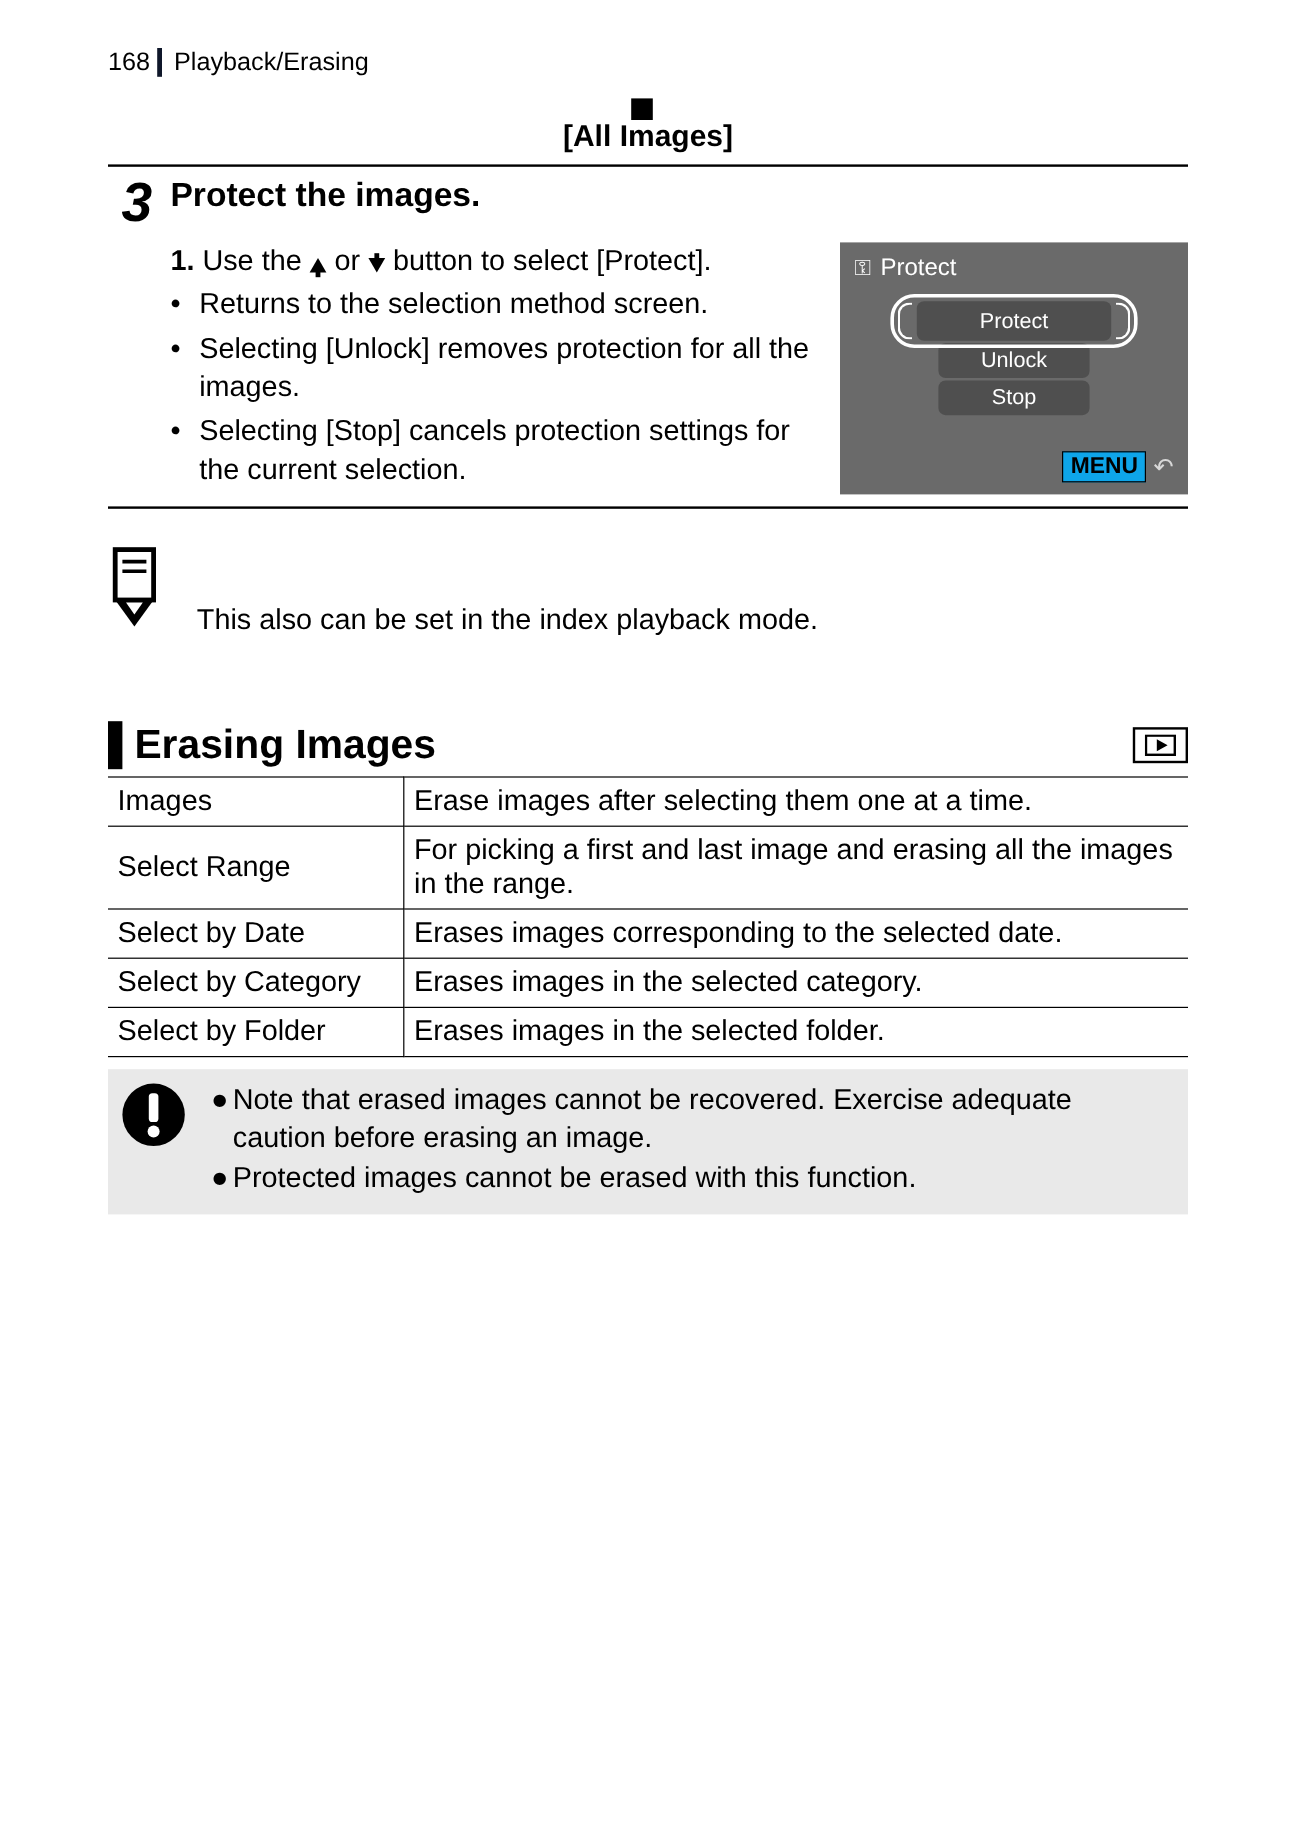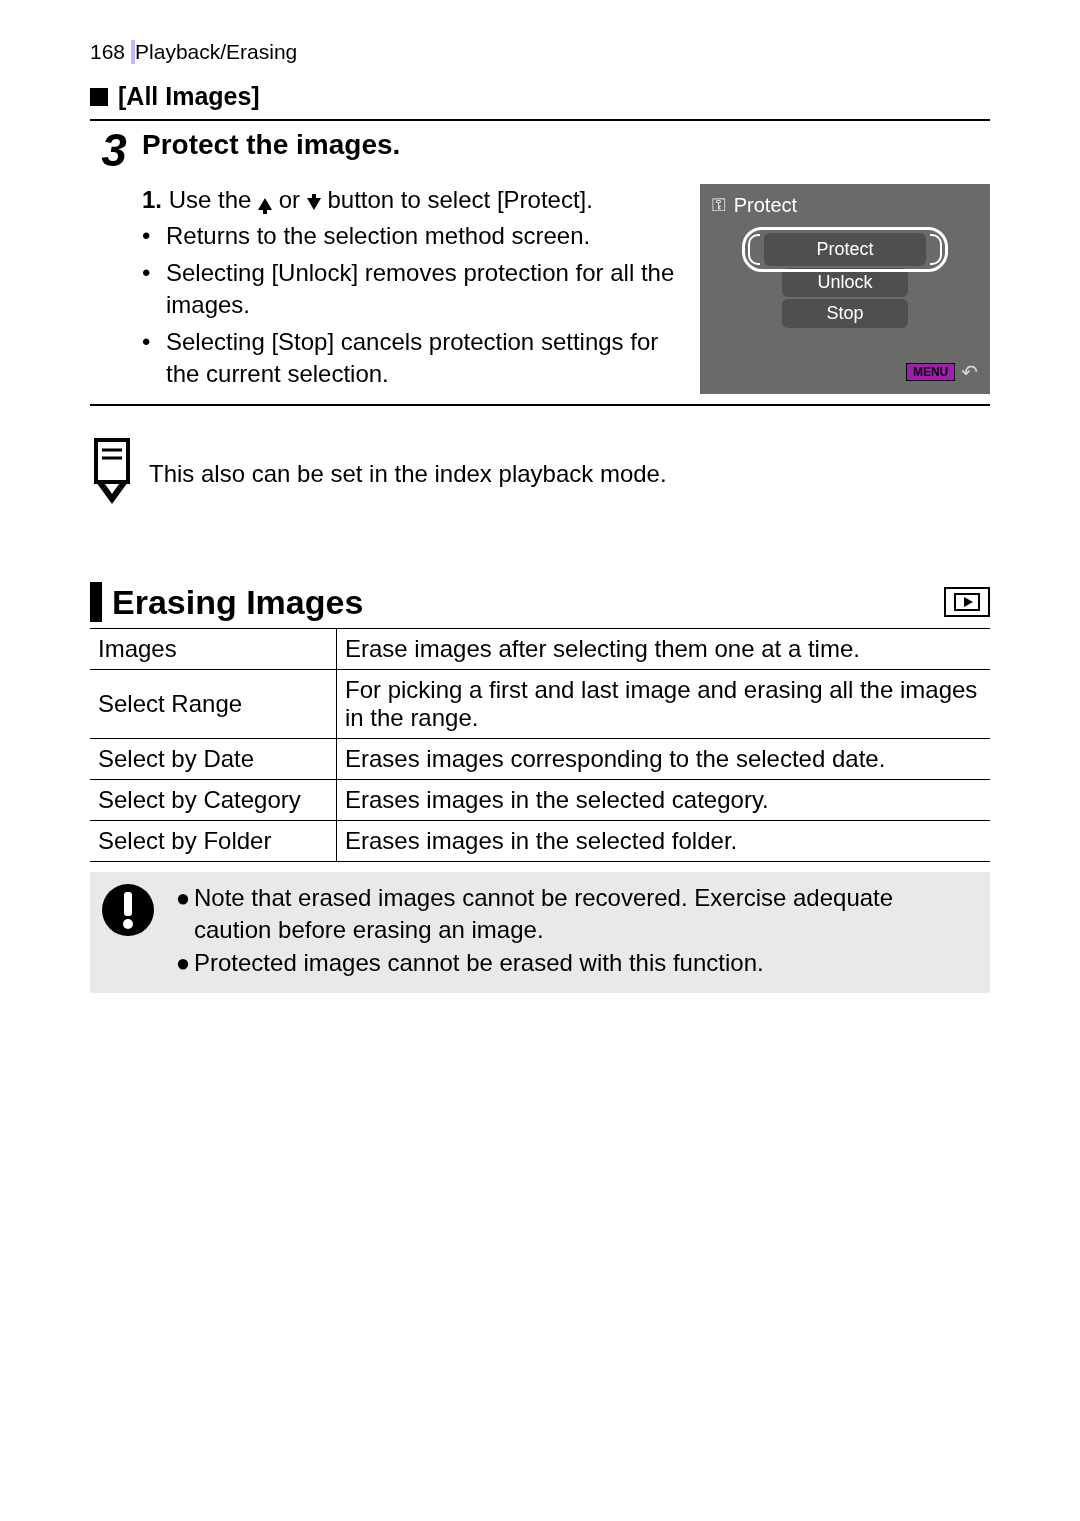--- a/index.html
+++ b/index.html
@@ -16,33 +16,35 @@
     padding: 40px 90px 40px 90px;
     position: relative;
   }
   .header {
     display: flex;
     align-items: center;
     font-size: 21px;
     margin-bottom: 18px;
   }
   .pagenum {
-    border-right: 4px solid #c4b5fd;
+    border-right: 4px solid #0f172a;
     padding-right: 6px;
+    margin-right: 10px;
     font-size: 21px;
   }
   .breadcrumb {
     font-size: 21px;
   }
   .subhead {
     display: flex;
     align-items: center;
     font-weight: bold;
     font-size: 25px;
     margin-bottom: 8px;
+    flex-direction: column;
   }
   .subhead .square {
     width: 18px;
     height: 18px;
     background: #000;
     margin-right: 10px;
   }
   .step-block {
     border-top: 2px solid #000;
     border-bottom: 2px solid #000;
@@ -165,34 +167,34 @@
   .cam-menu {
     position: absolute;
     right: 12px;
     bottom: 10px;
     display: flex;
     align-items: center;
     gap: 6px;
     font-family: Arial, sans-serif;
   }
   .cam-menu-box {
-    background: #a21caf;
+    background: #0ea5e9;
     color: #000;
     border: 1px solid #000;
     padding: 1px 6px;
     font-weight: bold;
-    font-size: 12px;
+    font-size: 19px;
   }
   .cam-back { color: #d8d8d8; font-size: 20px; }
 
   .note-block {
     display: flex;
-    align-items: center;
+    align-items: flex-end;
     margin-top: 30px;
-    gap: 9px;
+    gap: 24px;
     font-size: 24px;
   }
   .note-icon-svg { flex:0 0 50px; }
 
   
   .section-head {
     display: flex;
     align-items: center;
     justify-content: space-between;
     margin-top: 70px;

